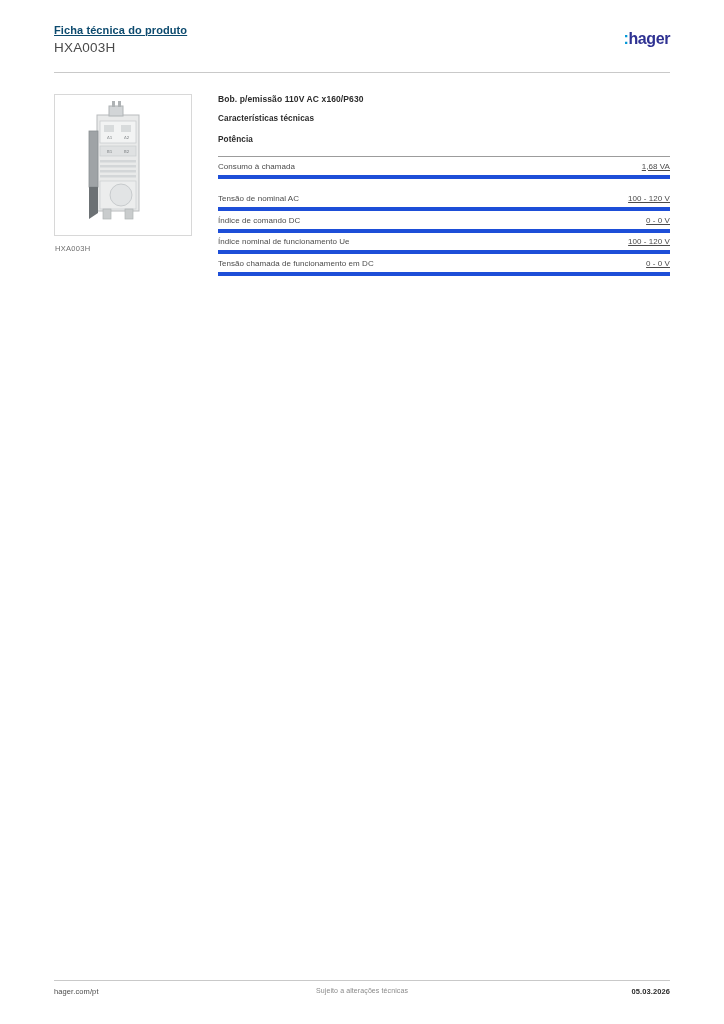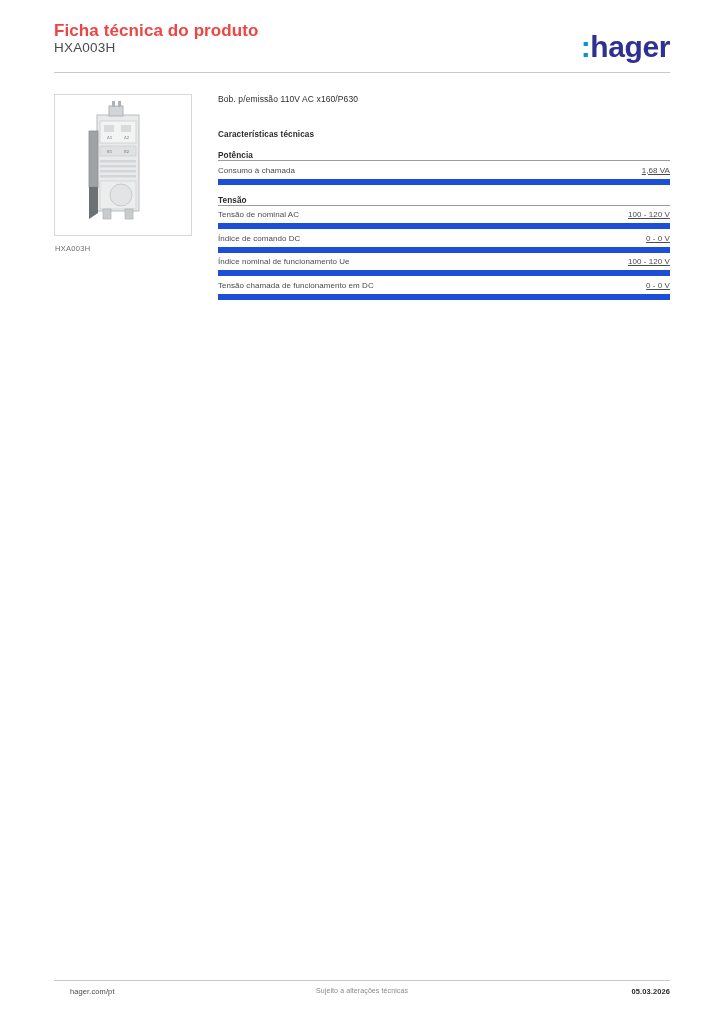--- a/index.html
+++ b/index.html
@@ -18,38 +18,39 @@
 
   
   .header {
     position: absolute;
     top: 22px;
     left: 54px;
     right: 54px;
     height: 46px;
   }
   .doc-title {
-    font-size: 17px;
-    font-weight: bold;
-    color: #ef4444;
+    font-size: 11px;
+    font-weight: bold;
+    color: #0c4a6e;
     letter-spacing: 0.1px;
     line-height: 17px;
+    text-decoration: underline;
   }
   .doc-subtitle {
     font-size: 13.5px;
     font-weight: normal;
     color: #4a4a4a;
     line-height: 18px;
     letter-spacing: 0.2px;
   }
   .logo {
     position: absolute;
     right: 0;
     top: 8px;
-    font-size: 30px;
+    font-size: 16px;
     font-weight: bold;
     color: #2e3192;
     letter-spacing: -0.4px;
   }
   .logo .colon {
     color: #0097d7;
     font-weight: bold;
   }
   .header-rule {
     position: absolute;
@@ -87,48 +88,48 @@
 
   
   .content {
     position: absolute;
     top: 94px;
     left: 218px;
     width: 452px;
   }
   .product-name {
     font-size: 8.5px;
-    font-weight: normal;
-    color: #2b2b2b;
-    letter-spacing: 0.1px;
-    margin-bottom: 26px;
+    font-weight: bold;
+    color: #2b2b2b;
+    letter-spacing: 0.1px;
+    margin-bottom: 10px;
   }
   .section-title {
     font-size: 8.2px;
     font-weight: bold;
     color: #2b2b2b;
     letter-spacing: 0.1px;
     margin-bottom: 12px;
   }
   .group {
     margin-bottom: 0;
   }
   .group-title {
     font-size: 8.2px;
     font-weight: bold;
     color: #2b2b2b;
-    padding-bottom: 0;
+    padding-bottom: 12px;
     border-bottom: 1px solid #9c9c9c;
     letter-spacing: 0.1px;
   }
   .spec-row {
     display: flex;
     justify-content: space-between;
     align-items: flex-end;
-    border-bottom: 6px solid #1d4ed8;
+    border-bottom: 4px solid #1d4ed8;
     padding: 4.5px 0 4px 0;
     font-size: 8px;
     color: #4b4b4b;
   }
   .spec-label {
     letter-spacing: 0.05px;
   }
   .spec-value {
     text-align: right;
     letter-spacing: 0.05px;
@@ -151,21 +152,21 @@
     position: absolute;
     bottom: 23px;
     left: 54px;
     right: 54px;
     height: 14px;
     font-size: 7.5px;
     color: #4b4b4b;
   }
   .footer-left {
     position: absolute;
-    left: 16px;
+    left: 0;
     top: 0;
     letter-spacing: 0.1px;
   }
   .footer-center {
     position: absolute;
     left: 0;
     right: 0;
     top: 0;
     text-align: center;
     color: #8a8a8a;
@@ -238,21 +239,20 @@
   <div class="group">
     <div class="group-title">Potência</div>
     <div class="spec-row">
       <span class="spec-label">Consumo à chamada</span>
       <span class="spec-value">1,68 VA</span>
     </div>
   </div>
 
 
   <div class="group">
-    <div class="group-title">Tensão</div>
     <div class="spec-row">
       <span class="spec-label">Tensão de nominal AC</span>
       <span class="spec-value">100 - 120 V</span>
     </div>
     <div class="spec-row">
       <span class="spec-label">Índice de comando DC</span>
       <span class="spec-value">0 - 0 V</span>
     </div>
     <div class="spec-row">
       <span class="spec-label">Índice nominal de funcionamento Ue</span>

